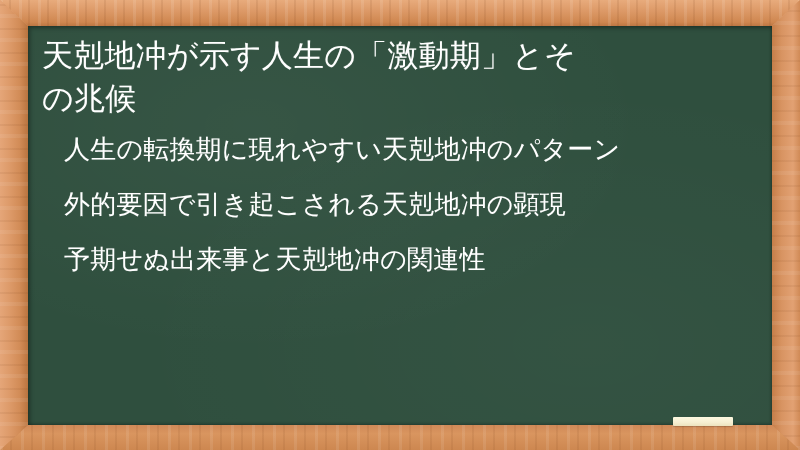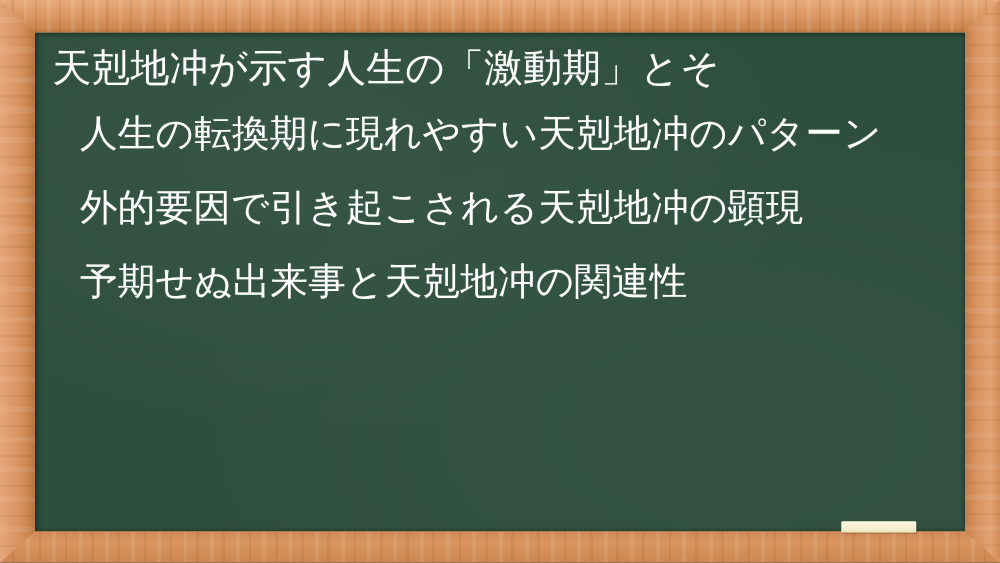--- a/index.html
+++ b/index.html
@@ -148,21 +148,21 @@
     max-width: 700px;
   }
 
   #bullet-list {
     list-style: none;
     margin: 16px 0 0 0;
     padding: 0 0 0 22px;
   }
   #bullet-list li {
     color: #ffffff;
-    font-size: 30px;
+    font-size: 26px;
     line-height: 1.0;
     margin: 0 0 29px 0;
     letter-spacing: 0.2px;
     text-shadow: 0 0 1px rgba(255,255,255,0.2);
   }
 
   
   #chalk {
     position: absolute;
     left: 673px;
@@ -183,20 +183,21 @@
   <div class="plank plank-top"></div>
   <div class="plank plank-bottom"></div>
   <div class="plank plank-left"></div>
   <div class="plank plank-right"></div>
 
   <div id="board">
     <div id="board-content">
 
       <h1 id="title">
         <span>天剋地冲が示す人生の「激動期」とそ</span><br>
+        <span>の兆候</span>
       </h1>
 
       <ul id="bullet-list">
         <li>人生の転換期に現れやすい天剋地冲のパターン</li>
         <li>外的要因で引き起こされる天剋地冲の顕現</li>
         <li>予期せぬ出来事と天剋地冲の関連性</li>
       </ul>
 
     </div>
   </div>

